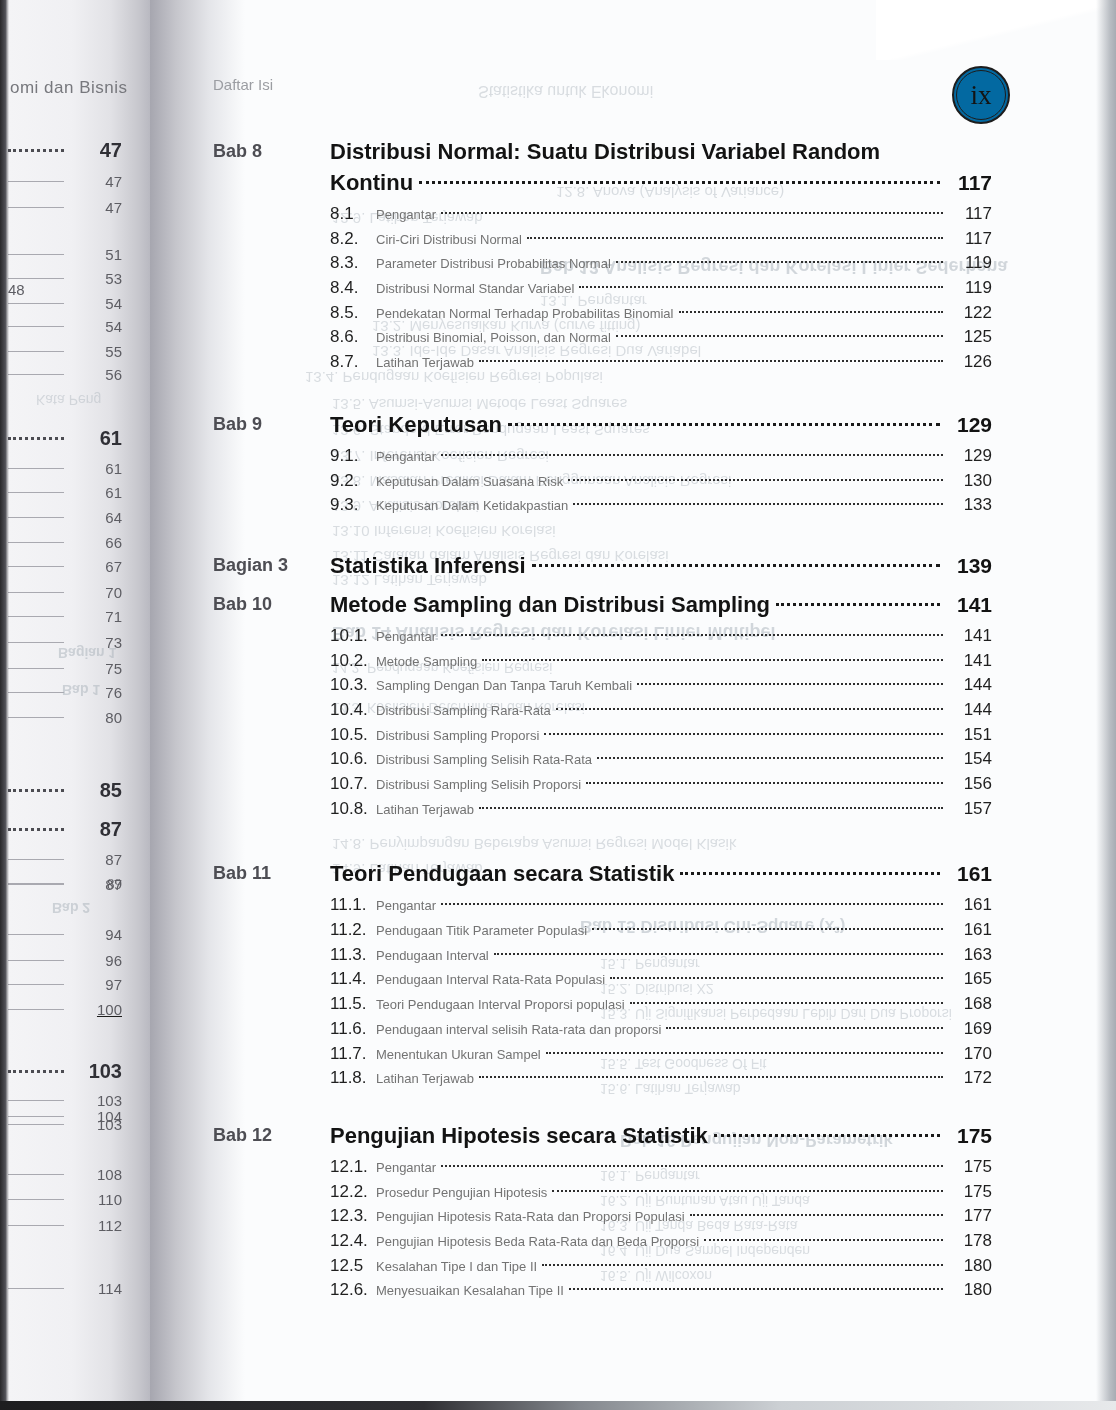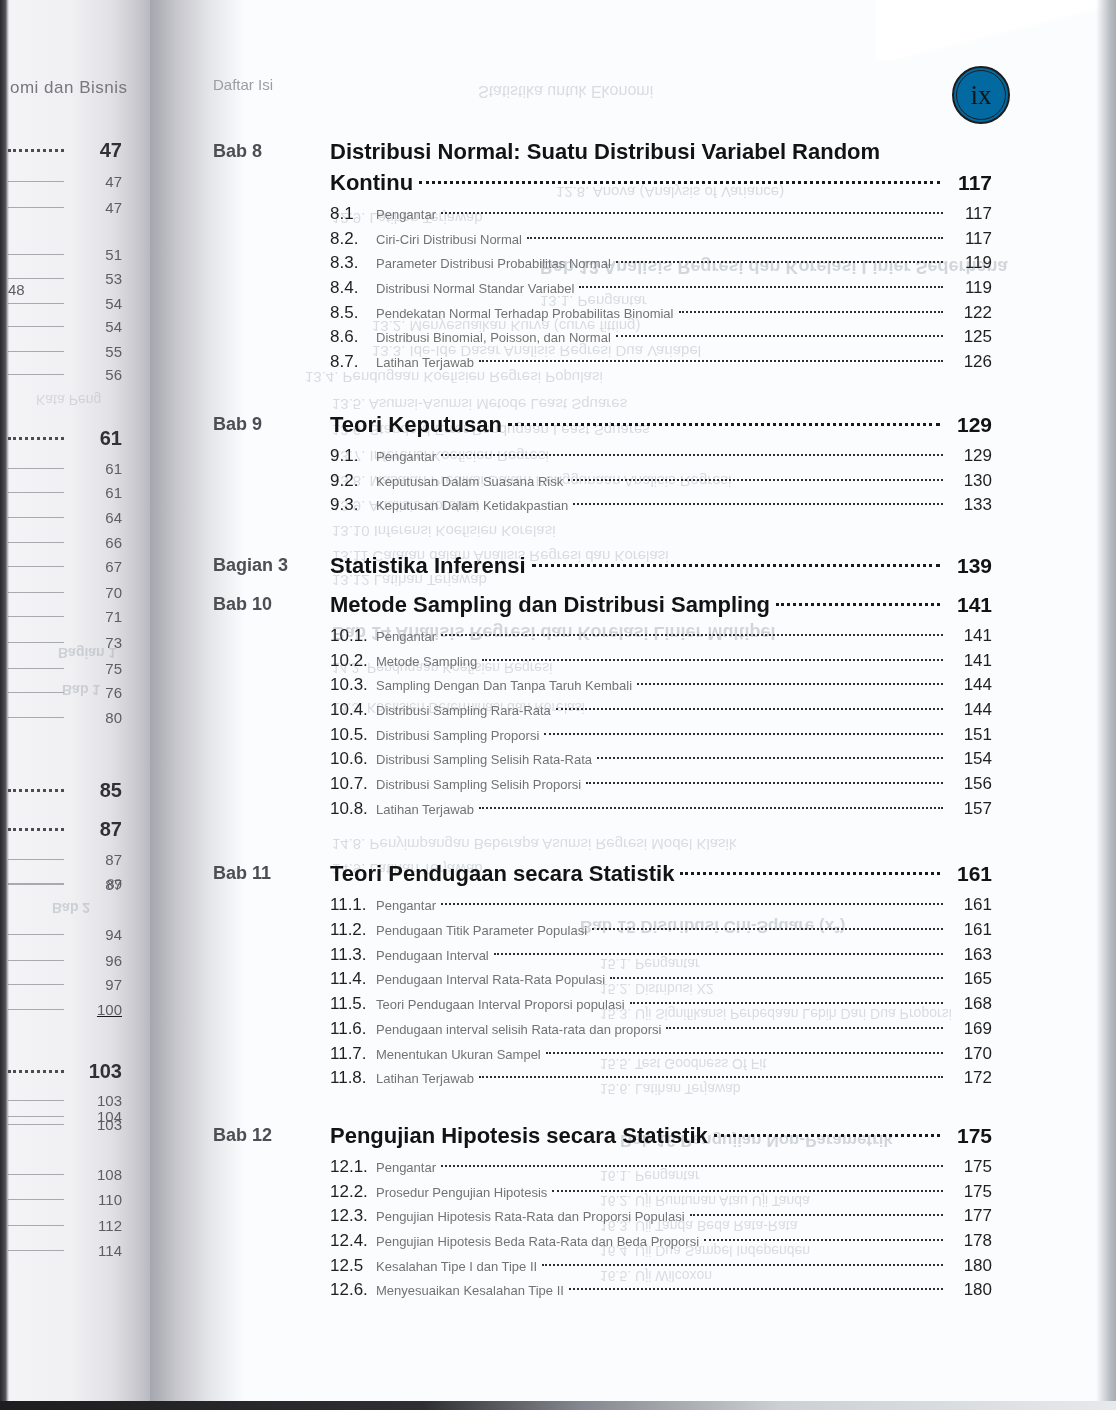--- a/index.html
+++ b/index.html
@@ -214,21 +214,21 @@
           <span class="lnum">108</span>
         </div>
         <div class="lrow" style="top: 1191px;">
           <span class="stub"></span>
           <span class="lnum">110</span>
         </div>
         <div class="lrow" style="top: 1217px;">
           <span class="stub"></span>
           <span class="lnum">112</span>
         </div>
-        <div class="lrow" style="top: 1242px; justify-content: center;">
+        <div class="lrow" style="top: 1280px; justify-content: center;">
           <span class="stub"></span>
           <span class="lnum">114</span>
         </div>
       </div>
   </div>
   <div class="gutter"></div>
 
   <div id="ghost-layer">
       <div class="ghost" style="left: 478px; top: 82px; font-size: 16px;">Statistika untuk Ekonomi</div>
       <div class="ghost" style="left: 556px; top: 184px; font-size: 15px;">12.8.  Anova (Analysis of Variance)</div>

